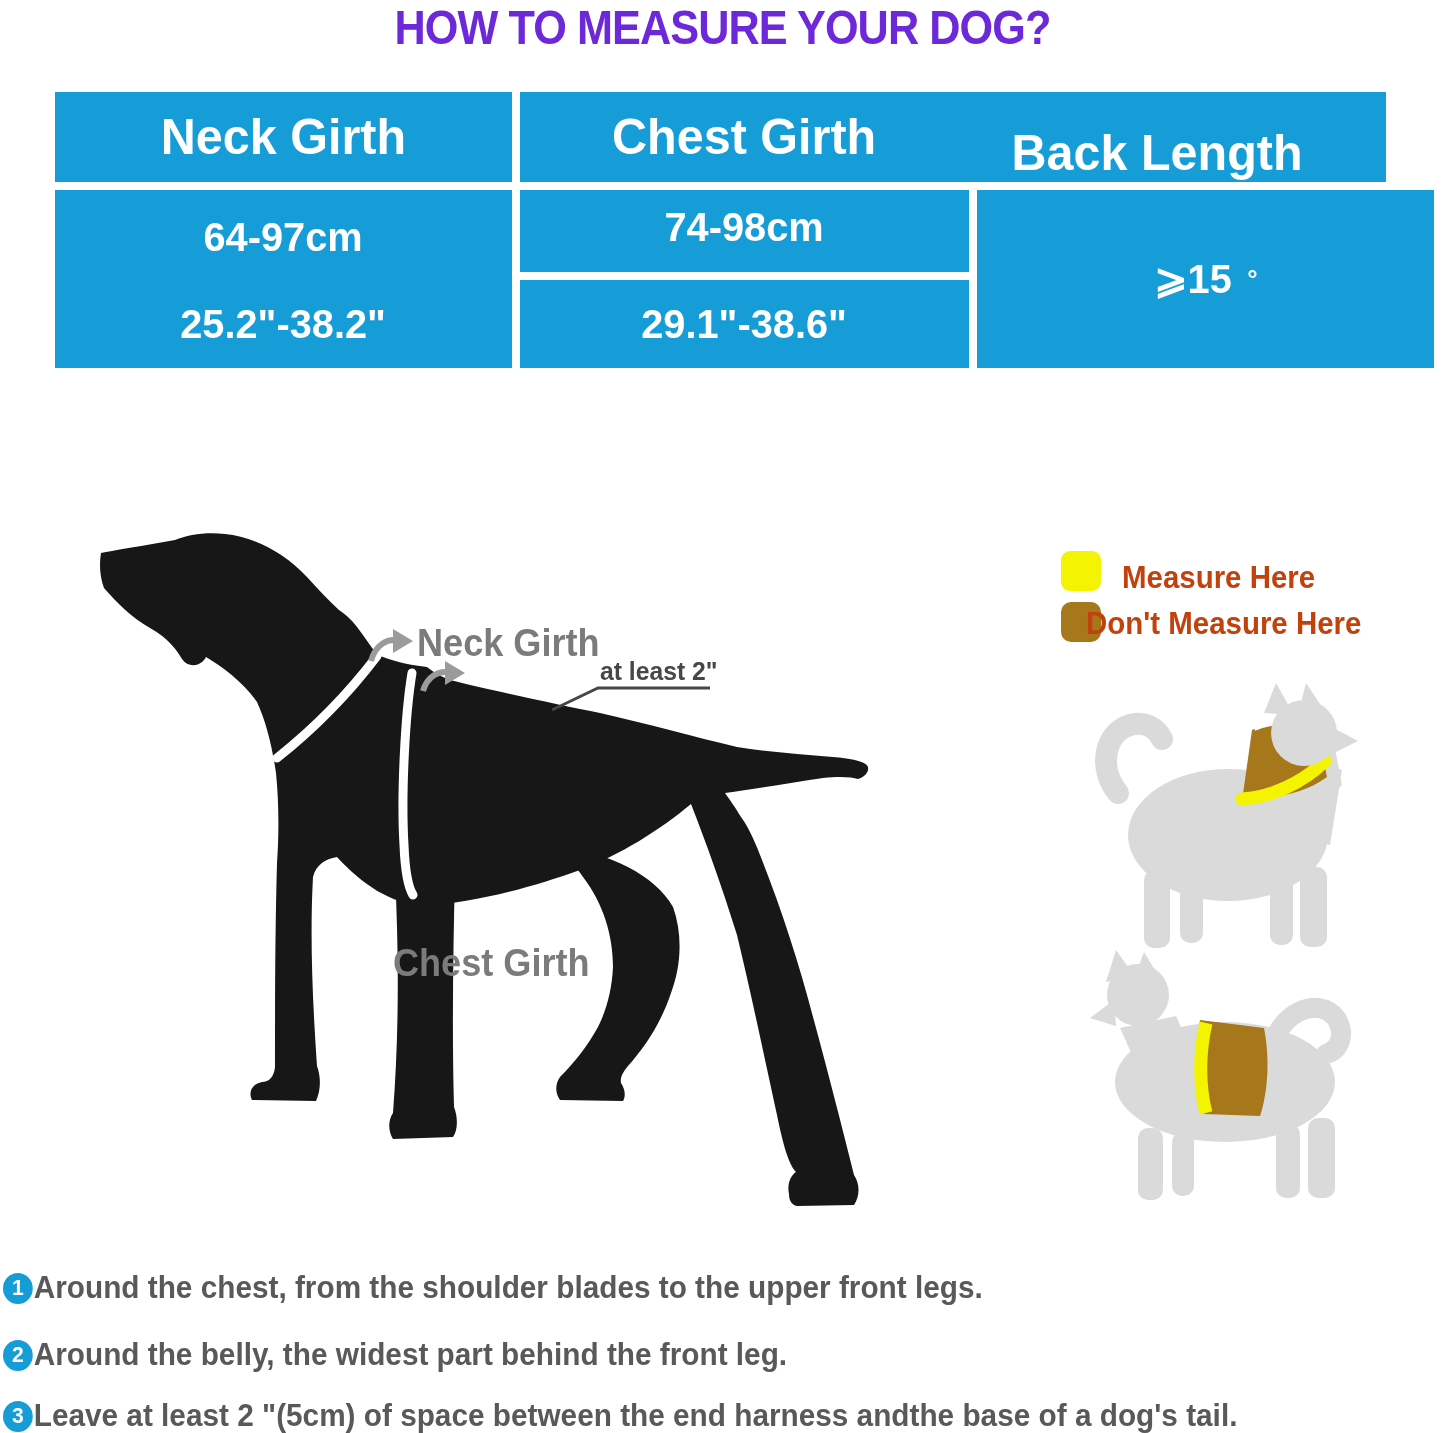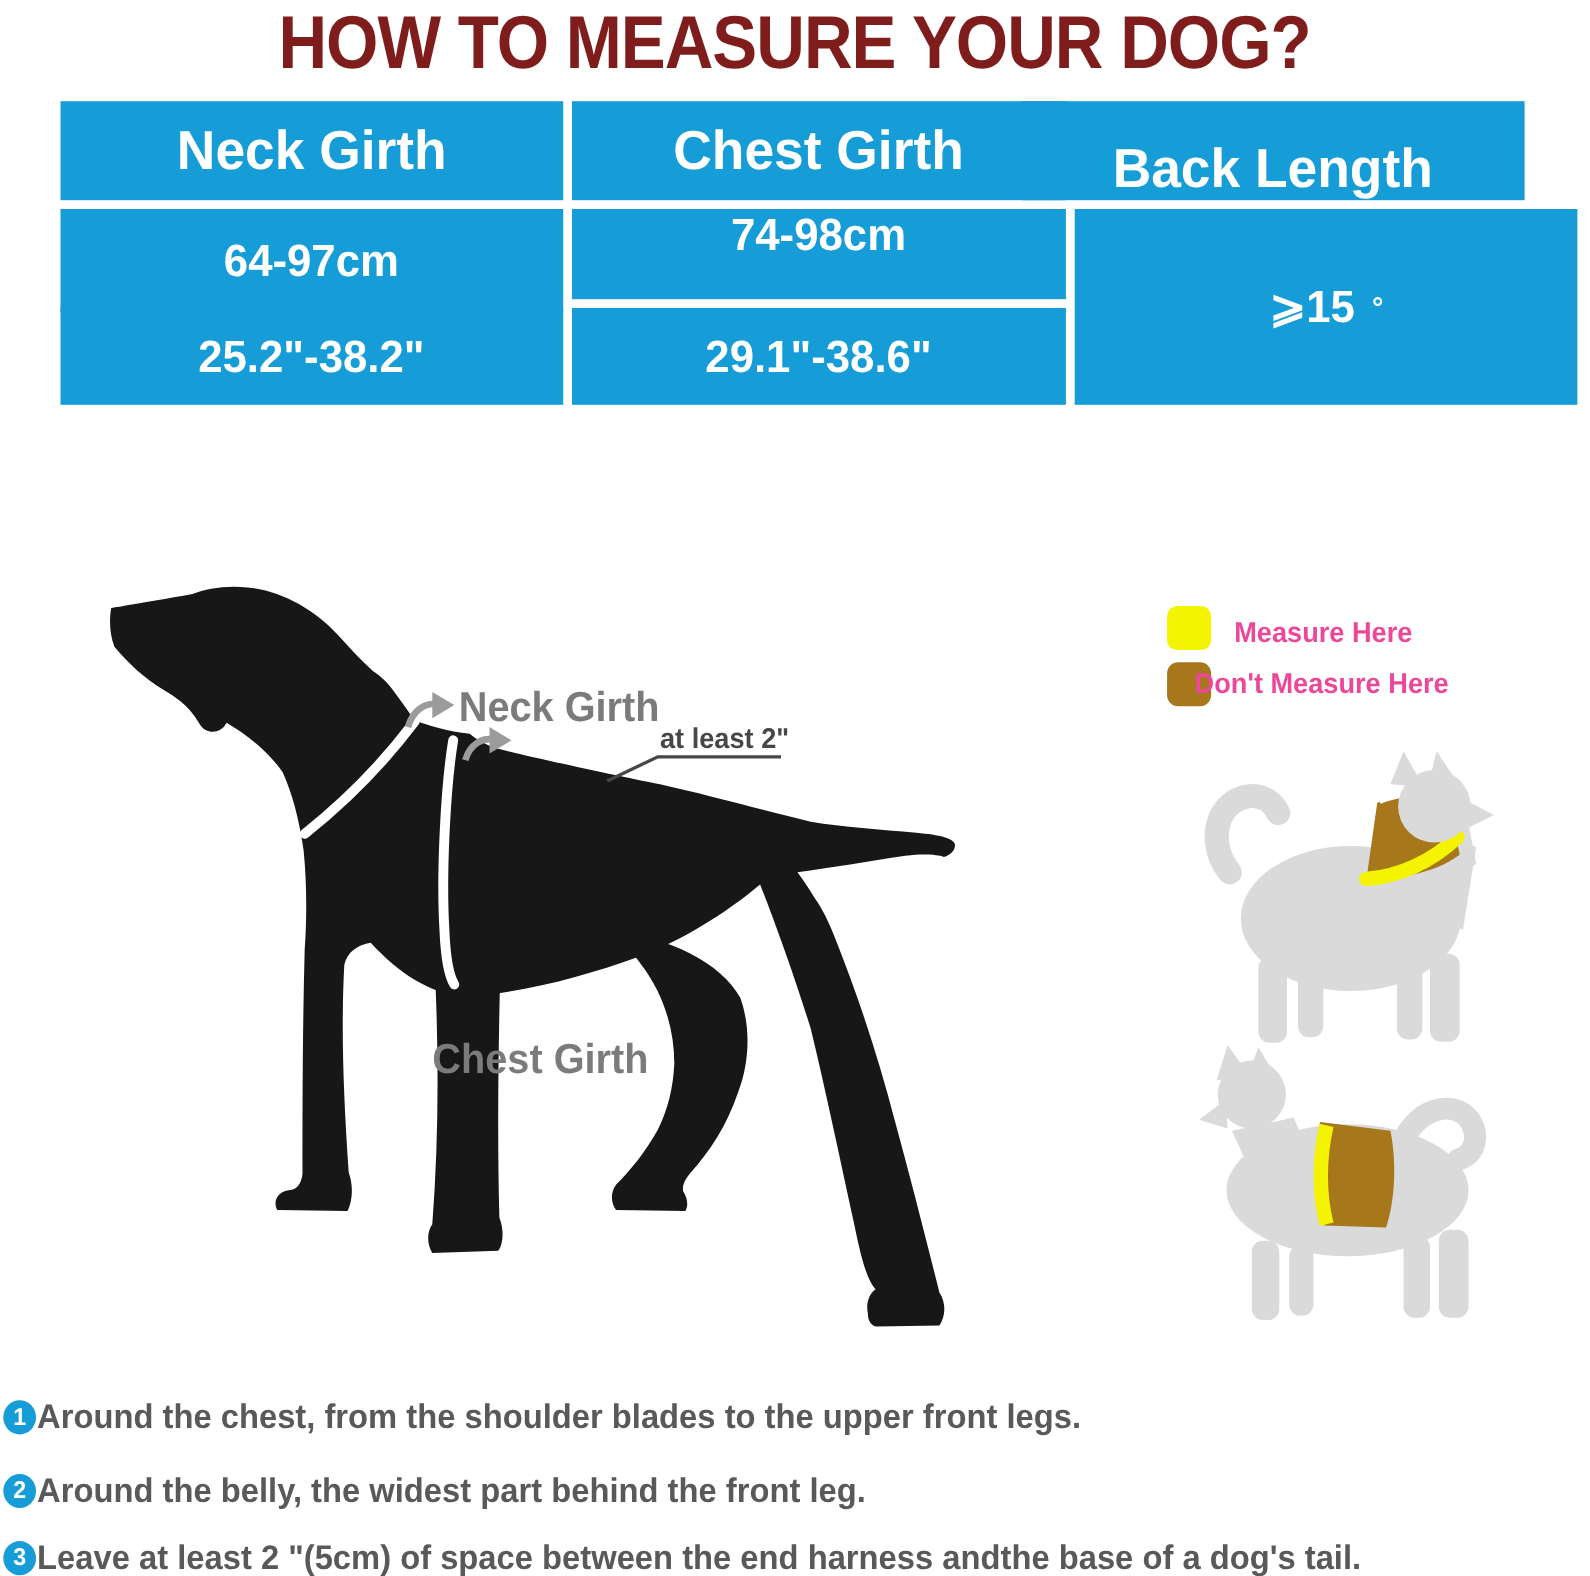--- a/index.html
+++ b/index.html
@@ -4,38 +4,38 @@
 <style>
   html,body{margin:0;padding:0;background:#fff;}
   #canvas{
     position:relative;width:1445px;height:1433px;background:#ffffff;overflow:hidden;
     font-family:"Liberation Sans","DejaVu Sans",sans-serif;
   }
   .abs{position:absolute;}
   
   #title{
     left:0;top:0;width:1445px;text-align:center;
-    font-size:68px;font-weight:700;color:#7f1d1d;letter-spacing:-1px;white-space:nowrap;
+    font-size:48px;font-weight:700;color:#6d28d9;letter-spacing:-1px;white-space:nowrap;
   }
   #title>span{display:inline-block;transform:scaleX(0.9);transform-origin:50% 50%;}
   
   .cell{
     position:absolute;background:#169CD6;display:flex;align-items:center;justify-content:center;
     color:#ffffff;font-weight:700;white-space:nowrap;
   }
   .cell .sq{display:inline-block;transform:scaleX(0.97);}
   .hdr{font-size:50px;}
   .val{font-size:41px;}
   .deg{font-size:26px;vertical-align:super;margin-left:14px;}
   
   .doglabel{font-size:38px;font-weight:700;color:#7b7b7b;white-space:nowrap;}
   .doglabel>span,.smalllabel>span{display:inline-block;transform:scaleX(0.95);transform-origin:0 50%;}
   .smalllabel{font-size:26px;font-weight:700;color:#474747;white-space:nowrap;}
   
-  .legendtext{font-size:26px;font-weight:700;color:#ec4899;white-space:nowrap;}
+  .legendtext{font-size:31px;font-weight:700;color:#c2410c;white-space:nowrap;}
   .legendtext>span{display:inline-block;transform:scaleX(0.95);transform-origin:0 50%;}
   
   .instr{
     position:absolute;left:3px;display:flex;align-items:center;
     transform:scaleX(0.96);transform-origin:0 50%;white-space:nowrap;
   }
   .instr .num{
     flex:0 0 auto;width:31px;height:31px;border-radius:50%;background:#169CD6;color:#fff;
     font-size:22px;font-weight:700;display:flex;align-items:center;justify-content:center;
   }
@@ -55,21 +55,21 @@
     <div class="cell hdr" style="left:520px;top:92px;width:449px;height:90px;">
         <span class="sq">Chest Girth</span>
       </div>
     <div class="cell hdr" style="left:929px;top:92px;width:457px;height:90px;align-items:flex-end;">
         <span class="sq">Back Length</span>
       </div>
 
     <div class="cell val" style="left:55px;top:190px;width:457px;height:94px;">
         <span class="sq">64-97cm</span>
       </div>
-    <div class="cell val" style="left:520px;top:190px;width:449px;height:82px;align-items:flex-start;box-sizing:border-box;">
+    <div class="cell val" style="left:520px;top:190px;width:449px;height:82px;align-items:flex-start;padding-top:14px;box-sizing:border-box;">
         <span class="sq">74-98cm</span>
       </div>
 
     <div class="cell val" style="left:55px;top:280px;width:457px;height:88px;">
         <span class="sq">25.2"-38.2"</span>
       </div>
     <div class="cell val" style="left:520px;top:280px;width:449px;height:88px;">
         <span class="sq">29.1"-38.6"</span>
       </div>
 

